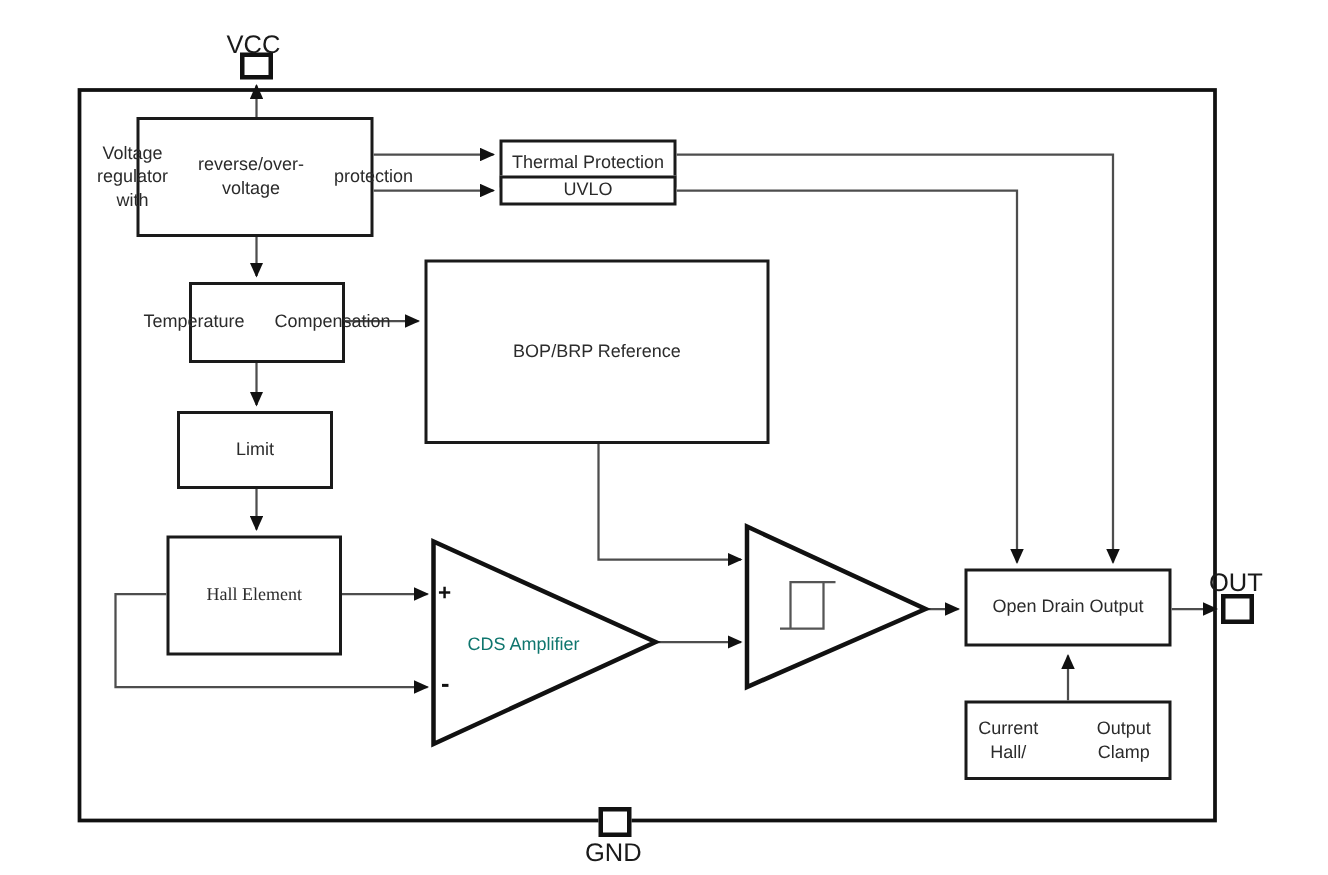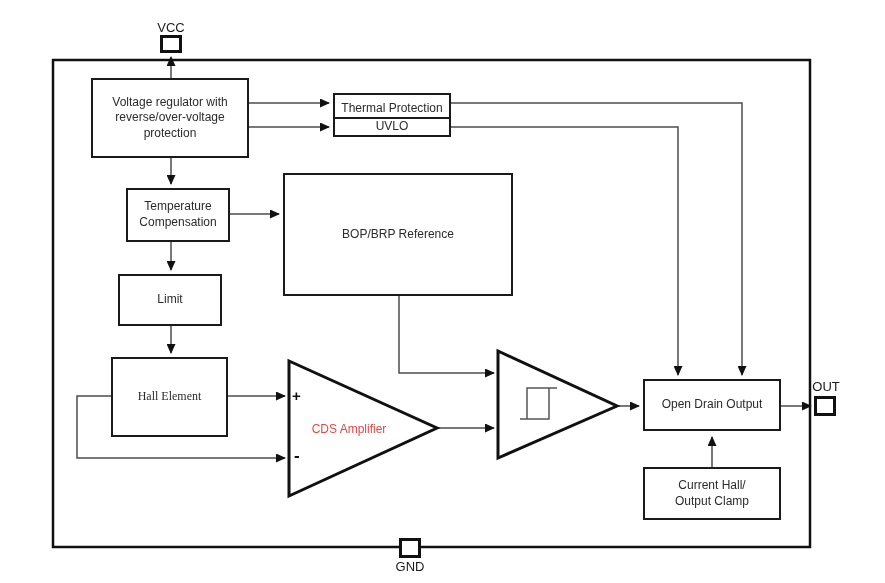--- a/index.html
+++ b/index.html
@@ -4,32 +4,32 @@
 <style>
   html,body { margin:0; padding:0; background:#ffffff; }
   #canvas {
     position:relative; width:885px; height:583px; background:#ffffff;
     font-family:"Liberation Sans", sans-serif; color:#2b2b2b; overflow:hidden;
   }
   #wiring { position:absolute; left:0; top:0; z-index:1; }
   .box {
     position:absolute; z-index:2; box-sizing:border-box;
     background:#ffffff; border:2px solid #1a1a1a;
-    display:flex; flex-direction:column; align-items:center; justify-content:center;
-    text-align:center; font-size:12px; line-height:1.3; color:#2b2b2b;
+    display:flex; flex-direction:row; align-items:center; justify-content:center;
+    text-align:center; font-size:12px; line-height:1.3; color:#2b2b2b;gap:20px;
   }
   .pin {
     position:absolute; z-index:3; box-sizing:border-box;
     background:#ffffff; border:3px solid #111111;
   }
   .pin-label {
-    position:absolute; z-index:3; width:40px; text-align:center;
-    font-size:13px; color:#1a1a1a;
+    position:absolute; z-index:3; width:40px; 
+    font-size:17px; color:#1a1a1a;
   }
-  .amp-label { position:absolute; z-index:2; font-size:12px; color:#ef4444; }
+  .amp-label { position:absolute; z-index:2; font-size:12px; color:#0f766e; }
   .amp-sign  { position:absolute; z-index:2; font-weight:bold; color:#111; }
 </style>
 </head>
 <body>
 
 <div id="canvas">
 
   <svg id="wiring" width="885" height="583" viewBox="0 0 885 583">
     <defs>
       <marker id="arrow" markerUnits="userSpaceOnUse" markerWidth="10" markerHeight="9" refX="9" refY="4.5" orient="auto">

